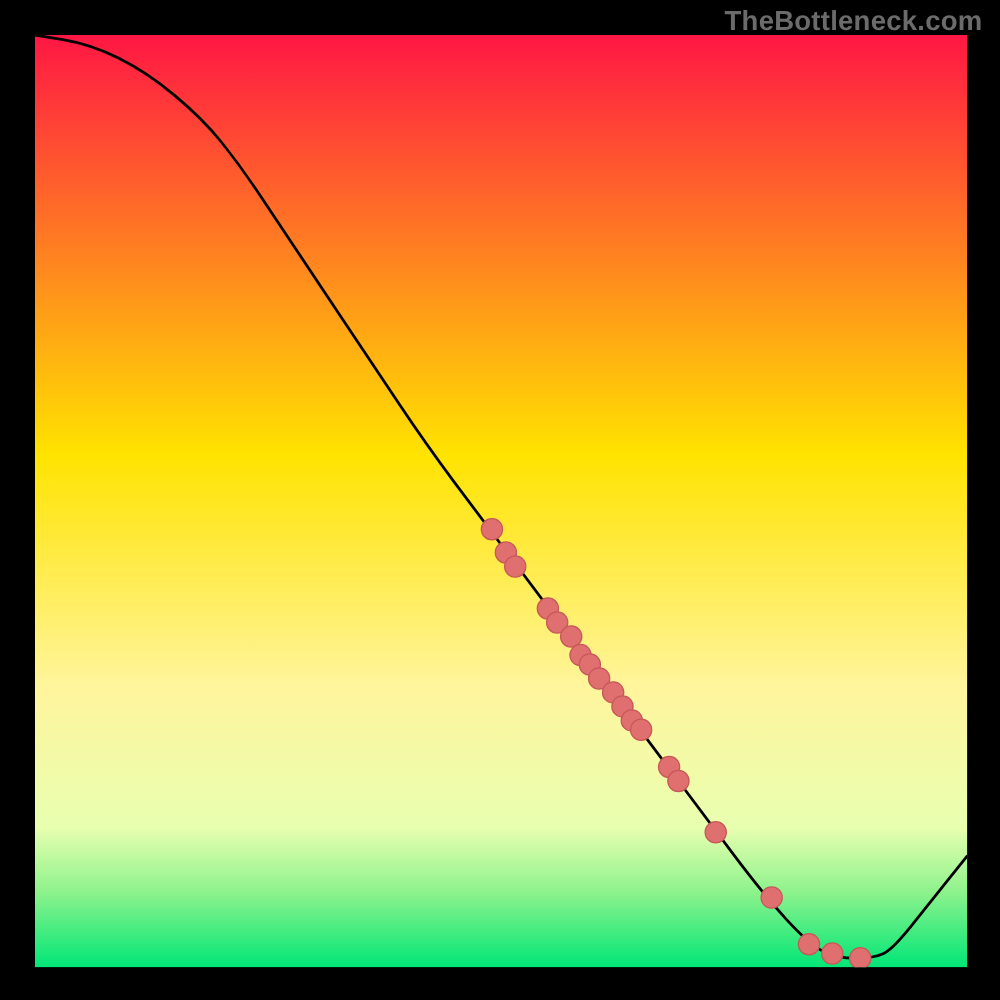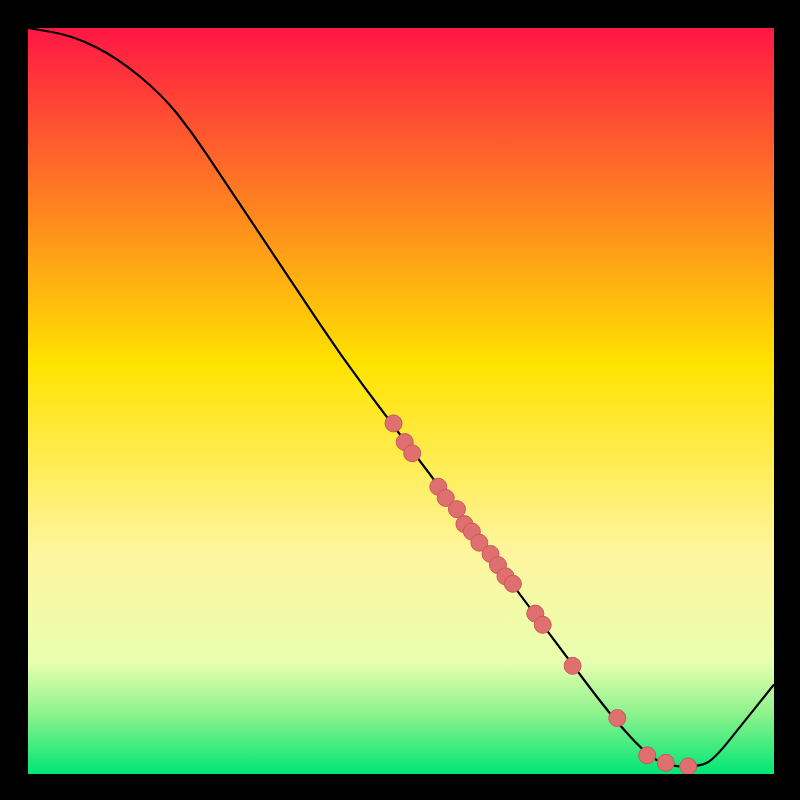--- a/index.html
+++ b/index.html
@@ -28,20 +28,21 @@
     width: 746px;
     height: 746px;
     overflow: hidden;
   }
   svg { display: block; }
 </style>
 </head>
 <body>
 
 <div class="frame">
+  <div class="watermark">TheBottleneck.com</div>
   <div class="plot">
     <svg id="chart-svg" width="746" height="746" viewBox="0 0 746 746" preserveAspectRatio="none">
       <defs>
         <linearGradient id="bg-grad" x1="0" y1="0" x2="0" y2="1">
             <stop offset="0%" stop-color="#ff1744"></stop>
             <stop offset="45%" stop-color="#ffe300"></stop>
             <stop offset="70%" stop-color="#fff59d"></stop>
             <stop offset="85%" stop-color="#e8ffb0"></stop>
             <stop offset="92%" stop-color="#8cf28c"></stop>
             <stop offset="100%" stop-color="#00e676"></stop>

